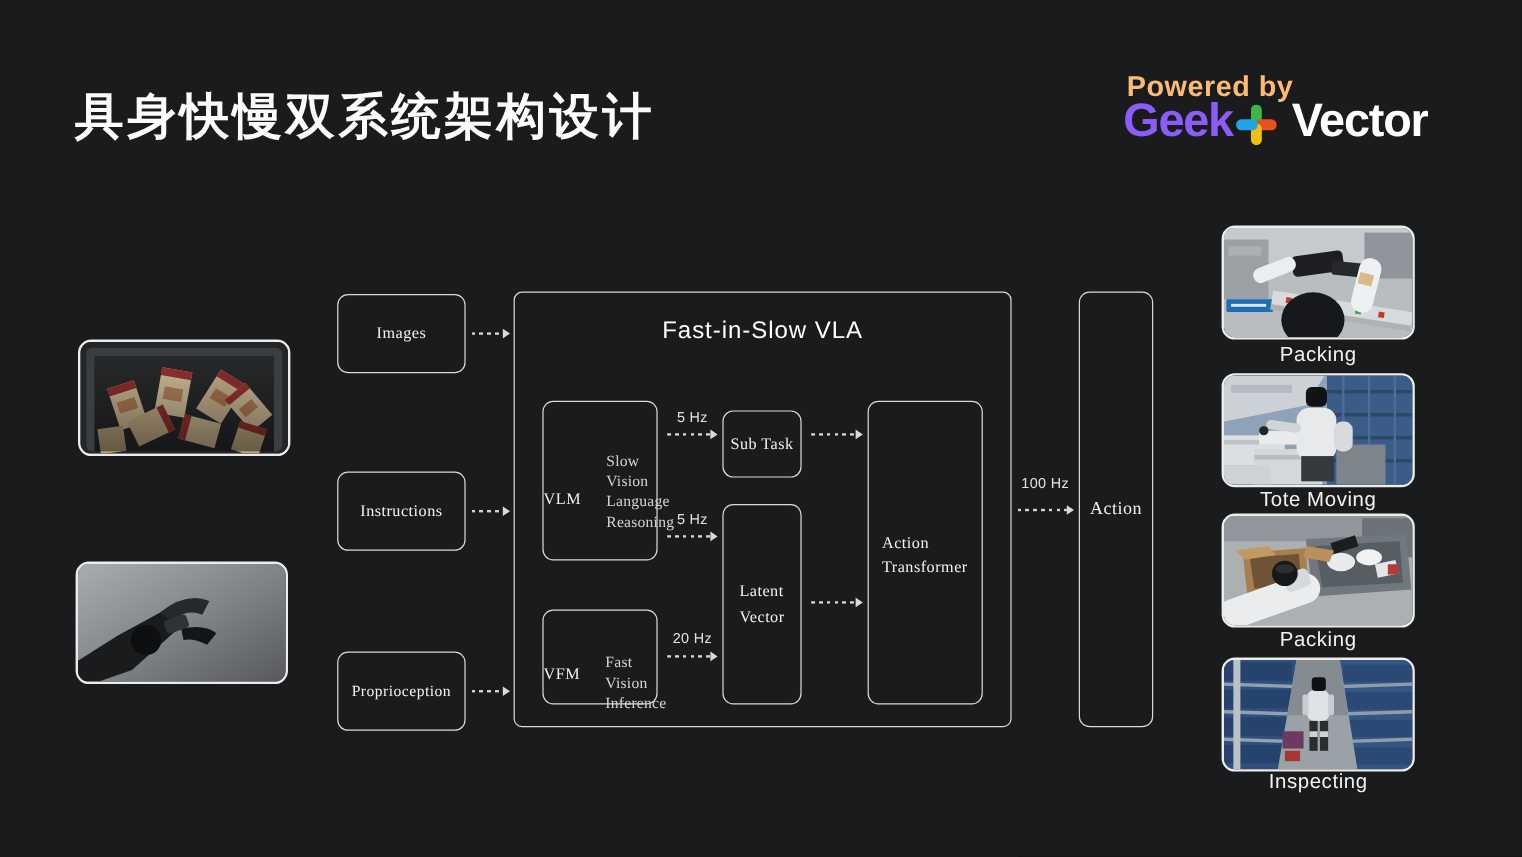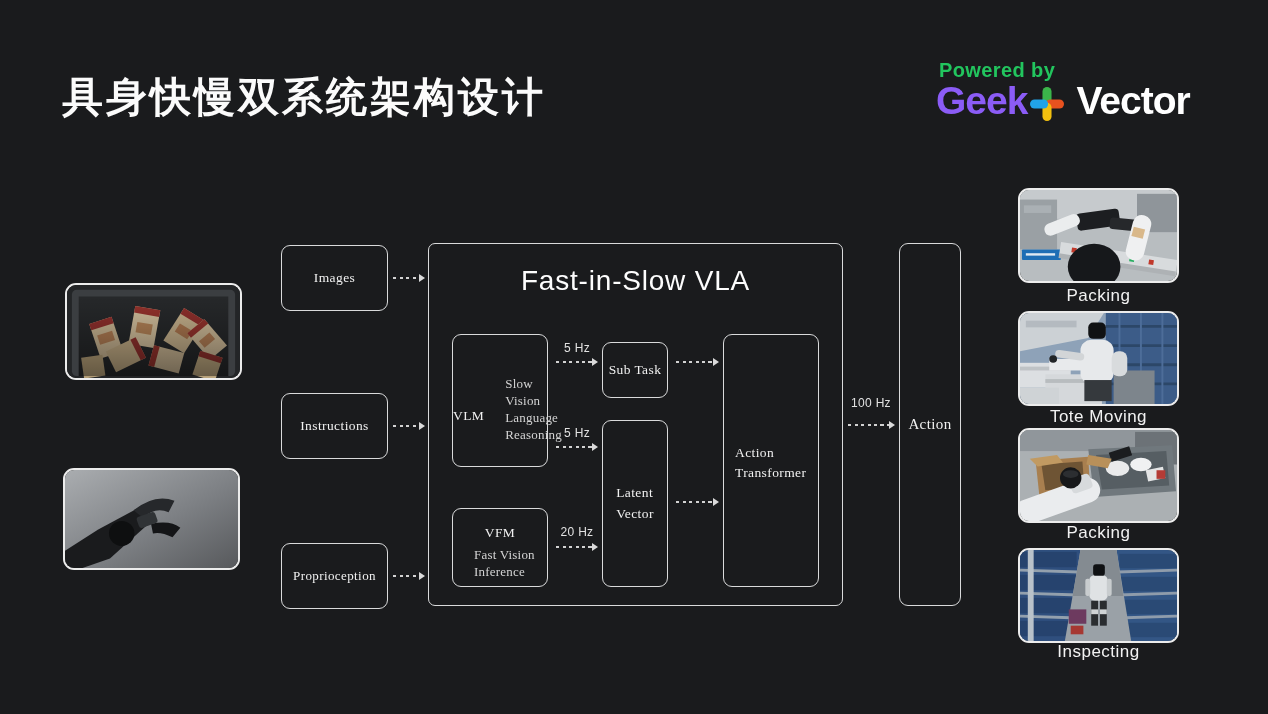--- a/index.html
+++ b/index.html
@@ -2,21 +2,21 @@
 <html><head>
 <meta charset="utf-8">
 <style>
   * { margin:0; padding:0; box-sizing:border-box; }
   html,body { background:#101113; }
   body { font-family:"Liberation Sans","DejaVu Sans",sans-serif; }
   .slide{ position:relative; width:1268px; height:714px; background:#1a1b1d; overflow:hidden; margin:0 auto; }
 
   
   .slide-title{ position:absolute; left:62px; top:70px; font-size:41px; font-weight:700; letter-spacing:3px; color:#fbfbfb; }
-  .powered-by{ position:absolute; left:939px; top:59px; font-size:20px; font-weight:800; letter-spacing:.4px; color:#22c55e; }
+  .powered-by{ position:absolute; left:939px; top:59px; font-size:24px; font-weight:800; letter-spacing:.4px; color:#fdba74; }
   .brand-row{ position:absolute; left:936px; top:79px; display:flex; align-items:center; font-size:39px; font-weight:800; letter-spacing:-1px; }
   .brand-geek{ color:#8b5cf6; }
   .brand-plus{ width:34px; height:34px; margin:6px 5px 0 3px; }
   .brand-brain{ color:#ffffff; margin-left:7px; }
 
   
   .photo{ position:absolute; border:2px solid #ececec; border-radius:11px; overflow:hidden; background:#222; }
   .photo svg{ display:block; width:100%; height:100%; }
   #p-left1{ left:65px; top:283px; width:177px; height:97px; }
   #p-left2{ left:63px; top:468px; width:177px; height:102px; }
@@ -26,23 +26,23 @@
   #cap-pick{ top:286px; } #cap-tote{ top:407px; } #cap-pack{ top:523px; } #cap-insp{ top:642px; }
 
   
   .box{ position:absolute; border:1.5px solid #d9dadb; border-radius:9px; color:#f1f1f1;
         display:flex; align-items:center; justify-content:center; text-align:center;
         font-size:13.5px; letter-spacing:.4px; background:transparent;font-family:Liberation Serif, serif; }
   #b-images{ left:281px; top:245px; width:107px; height:66px; }
   #b-instructions{ left:281px; top:393px; width:107px; height:66px; }
   #b-proprio{ left:281px; top:543px; width:107px; height:66px; font-size:13px; }
   .container-box{ left:428px; top:243px; width:415px; height:363px; border-radius:7px; }
-  .c-title{ position:absolute; left:428px; top:265px; width:415px; text-align:center; color:#fdfdfd; font-size:28px; font-weight:500; letter-spacing:.8px; }
+  .c-title{ position:absolute; left:428px; top:265px; width:415px; text-align:center; color:#fdfdfd; font-size:20px; font-weight:500; letter-spacing:.8px; }
   #b-vlm{ left:452px; top:334px; width:96px; height:133px; flex-direction:row; justify-content:flex-start; padding-top:30px; }
-  #b-vfm{ left:452px; top:508px; width:96px; height:79px; flex-direction:column; justify-content:flex-start; padding-top:16px; }
+  #b-vfm{ left:452px; top:508px; width:96px; height:79px; flex-direction:row; justify-content:flex-start; padding-top:29px; }
   .box .bsub{ font-size:13px; color:#d4d4d4; line-height:1.32; text-align:left; align-self:flex-start; padding-left:21px; letter-spacing:.2px; }
   #b-vlm .bsub{ margin-top:10px; }
   #b-vfm .bsub{ margin-top:5px; }
   #b-subtask{ left:602px; top:342px; width:66px; height:56px; }
   #b-latent{ left:602px; top:420px; width:66px; height:167px; }
   #b-latent .multi{ text-align:left; line-height:1.5; }
   #b-at{ left:723px; top:334px; width:96px; height:253px; }
   #b-at .multi{ position:absolute; left:11px; top:108px; text-align:left; line-height:1.5; }
   #b-action{ left:899px; top:243px; width:62px; height:363px; font-size:15px; }
 

